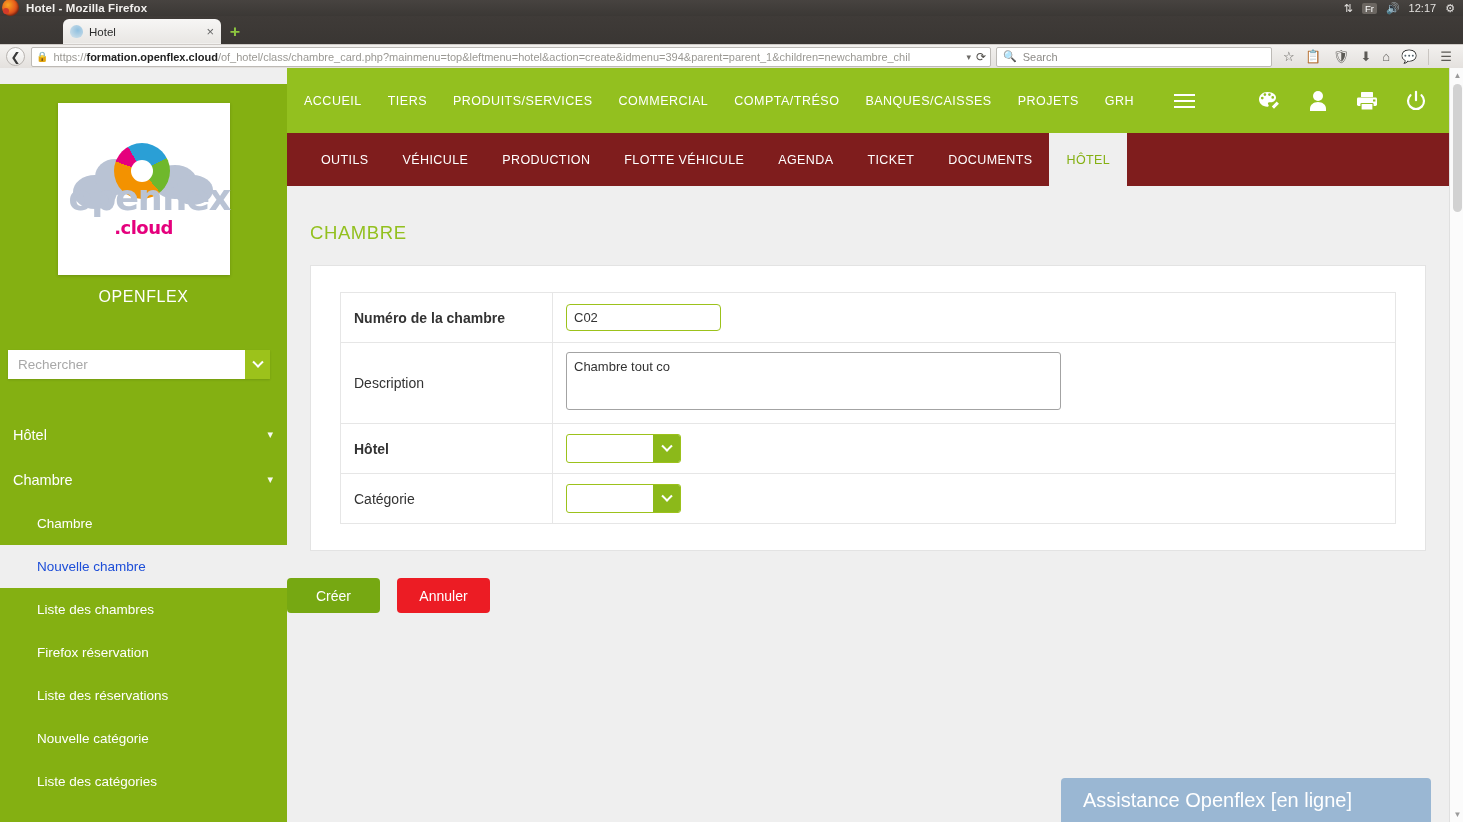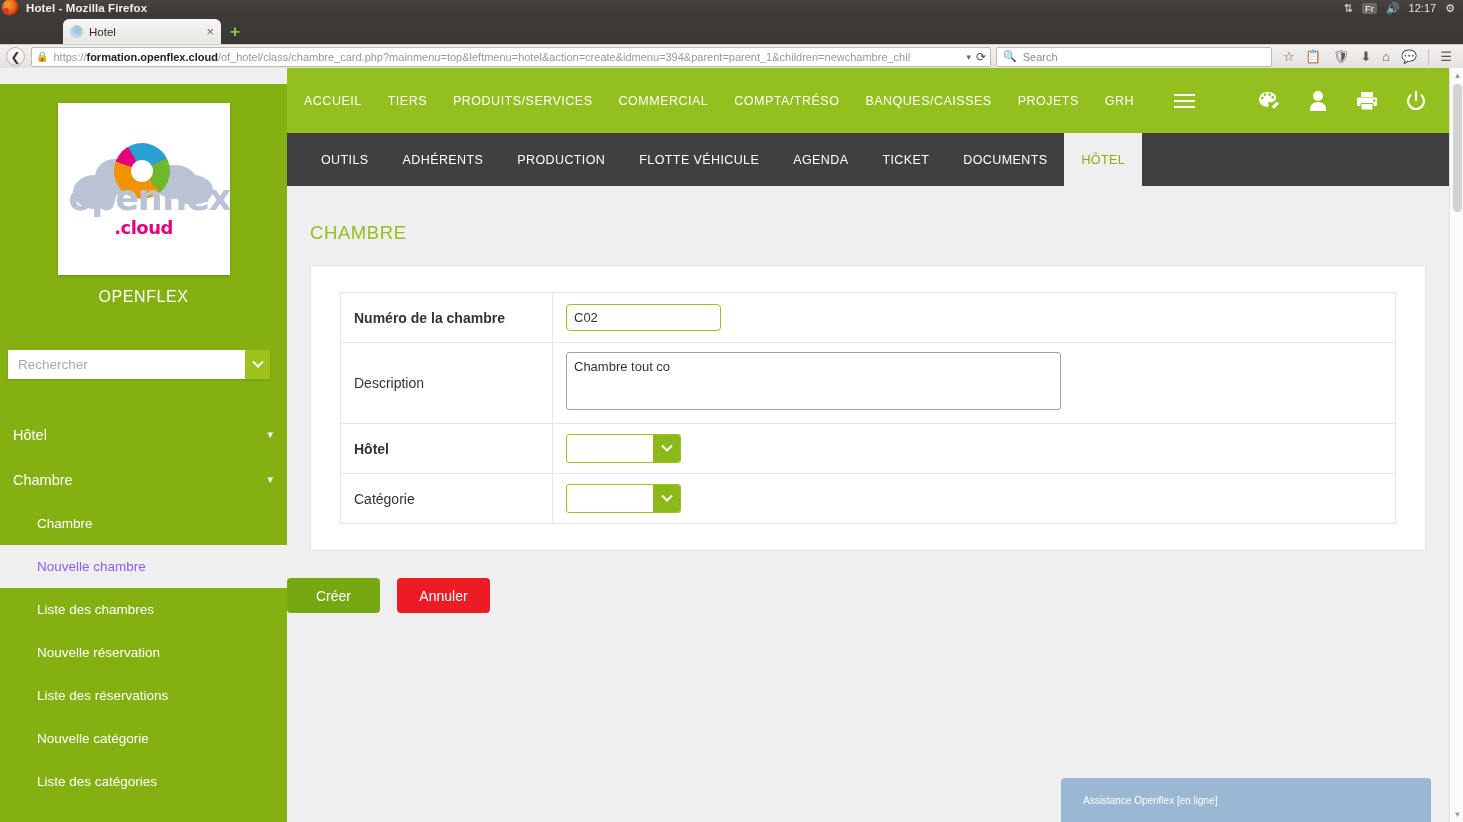--- a/index.html
+++ b/index.html
@@ -167,39 +167,39 @@
   #side-menu { margin-top: 33px; }
   .menu-top {
     height: 45px; display:flex; align-items:center; padding: 0 14px 0 13px;
     color:#fff; font-size: 14.5px;
   }
   .menu-top .caret { margin-left:auto; font-size: 10px; opacity: .95; }
   .menu-sub {
     height: 43px; display:flex; align-items:center; padding-left: 37px;
     color:#fff; font-size: 13.5px;
   }
-  .menu-sub.active { background:#efefef; color:#8b5cf6; }
+  .menu-sub.active { background:#efefef; color:#1d4ed8; }
 
   
   #content {
     position: absolute; left: 287px; top: 0; right: 14px; height: 754px;
     background: #efefef;
   }
   #topnav {
     height: 65px; background: #93c01f; display:flex; align-items:center;
     padding-left: 17px; color:#fff;
   }
   .topnav-item { font-size: 12.5px; letter-spacing: .5px; padding: 0 18px 0 0; margin-right: 8px; white-space: nowrap; }
   #burger { display:flex; flex-direction:column; gap:4px; margin-left: 14px; }
   #burger span { display:block; width:21px; height:2px; background:#fff; }
   #topnav-icons { margin-left:auto; display:flex; align-items:center; gap: 27px; padding-right: 22px; }
   .ti { width:22px; height:22px; display:flex; align-items:center; justify-content:center; }
 
   #subnav {
-    height: 53px; background:#404040; display:flex; align-items:stretch; padding-left: 17px;
+    height: 53px; background:#7f1d1d; display:flex; align-items:stretch; padding-left: 17px;
   }
   .subnav-item {
     display:flex; align-items:center; padding: 0 17px; color:#fff;
     font-size: 12.5px; letter-spacing:.4px; white-space: nowrap;
   }
   .subnav-item.active { background:#efefef; color:#84b012; }
 
   #page-title {
     font-size: 18.5px; color:#93c01f; letter-spacing:.6px;
     margin: 36px 0 0 23px;
@@ -240,21 +240,21 @@
   .btn {
     min-width: 93px; height: 35px; border: none; border-radius: 4px;
     color: #fff; font-size: 14px; font-family:"Liberation Sans", sans-serif;
     display:flex; align-items:center; justify-content:center; cursor: pointer;
   }
   .btn-create { background:#76a812; }
   .btn-cancel { background:#ec1c24; }
 
   #assistance {
     position: absolute; right: 18px; bottom: -1px; width: 370px; height: 45px;
-    background: #9ab7d3; color:#fff; font-size: 10px;
+    background: #9ab7d3; color:#fff; font-size: 20px;
     display:flex; align-items:center; padding-left: 22px;
     border-radius: 4px 4px 0 0;
   }
   .chev-dn { display:inline-block; width:8px; height:8px; border-right:2px solid currentColor; border-bottom:2px solid currentColor; transform: rotate(45deg) translate(-2px,-2px); }
 
   .caret-text { font-size: 11px; }
 </style>
 </head>
 <body>
 
@@ -350,21 +350,21 @@
       <div class="menu-sub">
         <span>Chambre</span>
       </div>
       <div class="menu-sub active">
         <span>Nouvelle chambre</span>
       </div>
       <div class="menu-sub">
         <span>Liste des chambres</span>
       </div>
       <div class="menu-sub">
-        <span>Nouvelle réservation</span>
+        <span>Firefox réservation</span>
       </div>
       <div class="menu-sub">
         <span>Liste des réservations</span>
       </div>
       <div class="menu-sub">
         <span>Nouvelle catégorie</span>
       </div>
       <div class="menu-sub">
         <span>Liste des catégories</span>
       </div>
@@ -413,21 +413,21 @@
           <svg width="22" height="22" viewBox="0 0 22 22" fill="none" stroke="#fff" stroke-width="2.2" stroke-linecap="round">
               <path d="M5.5 5.2a8 8 0 1011 0"></path>
               <path d="M11 1.8v8.4"></path>
             </svg>
         </span>
       </div>
     </div>
 
     <div id="subnav">
       <div class="subnav-item">OUTILS</div>
-      <div class="subnav-item">ADHÉRENTS</div>
+      <div class="subnav-item">VÉHICULE</div>
       <div class="subnav-item">PRODUCTION</div>
       <div class="subnav-item">FLOTTE VÉHICULE</div>
       <div class="subnav-item">AGENDA</div>
       <div class="subnav-item">TICKET</div>
       <div class="subnav-item">DOCUMENTS</div>
       <div class="subnav-item active">HÔTEL</div>
     </div>
 
     <div id="page-title">CHAMBRE</div>
 

